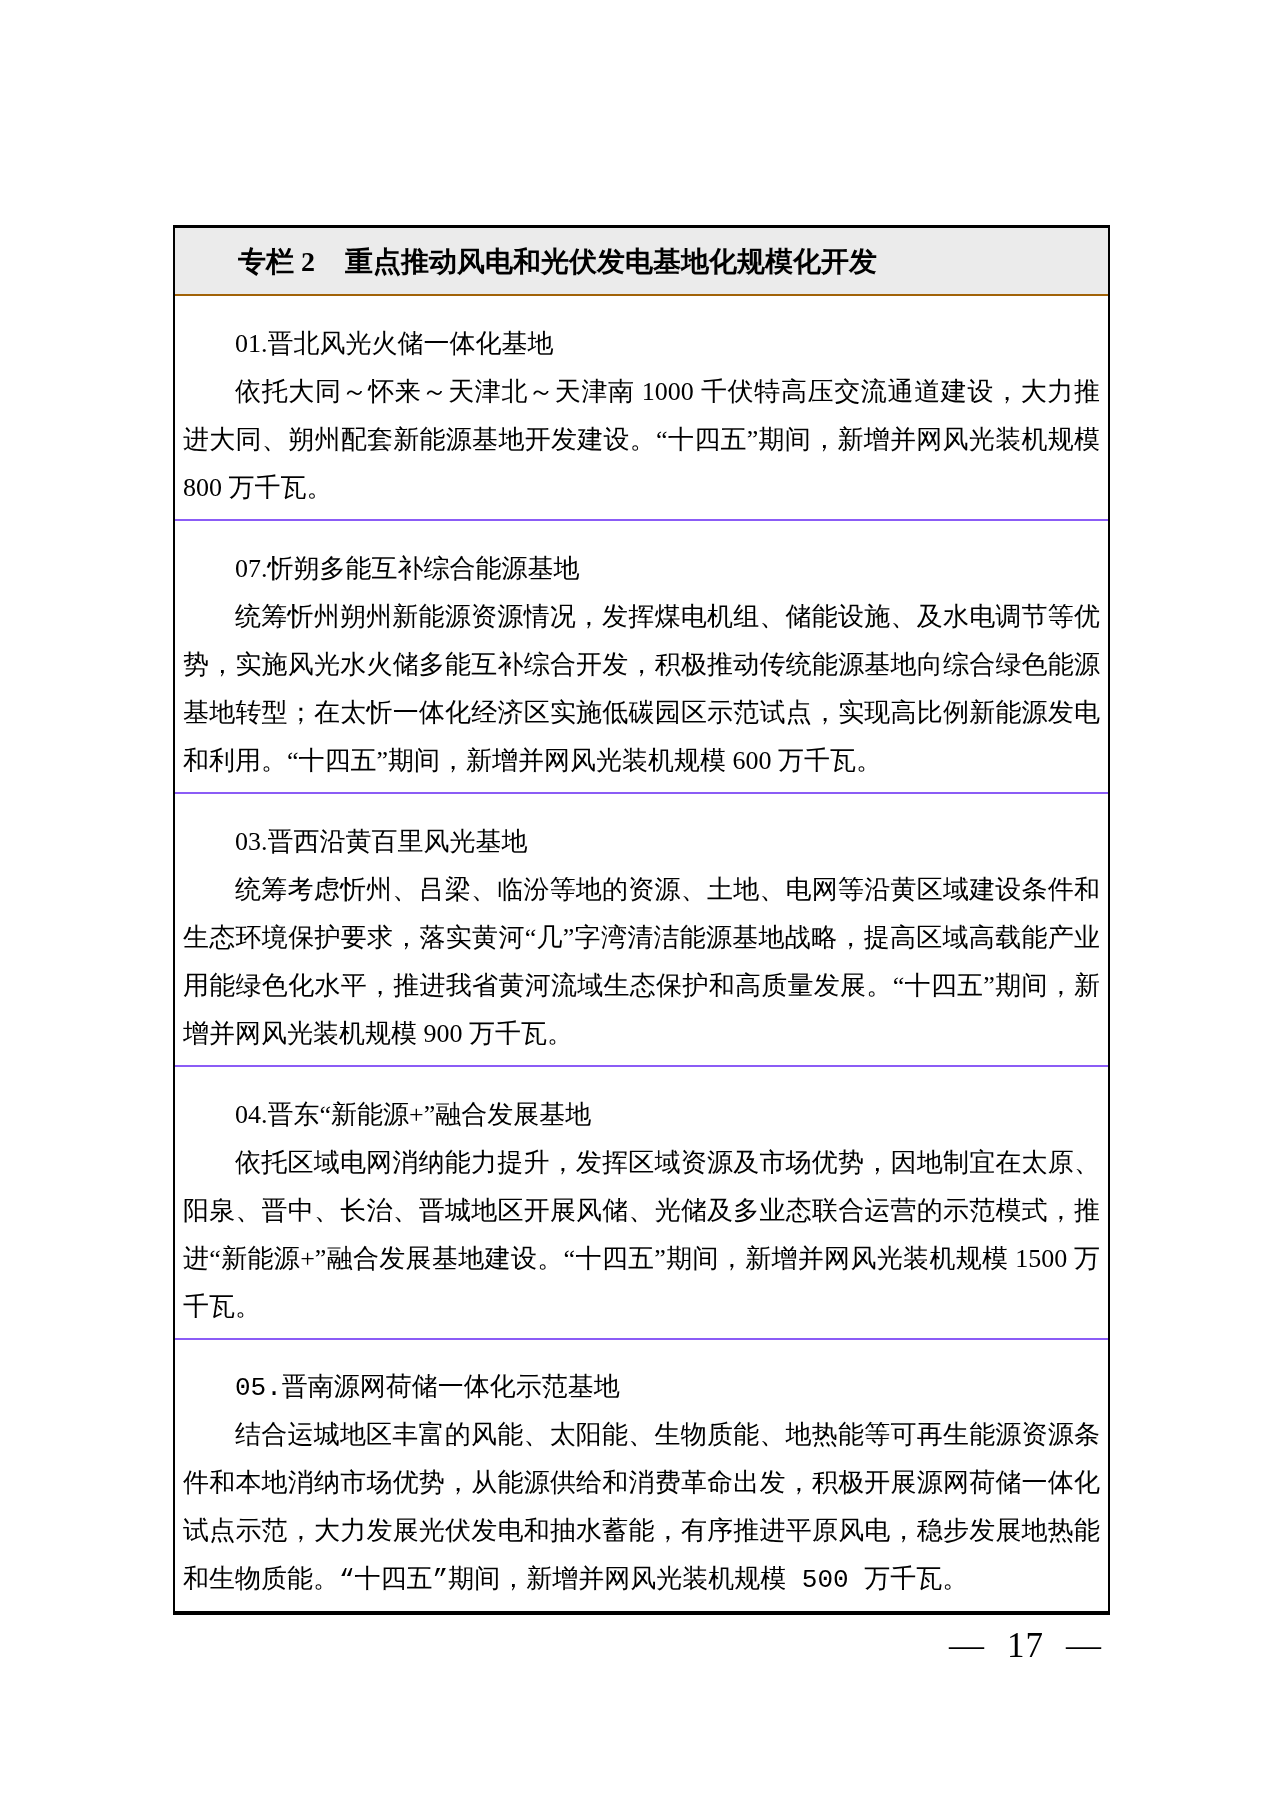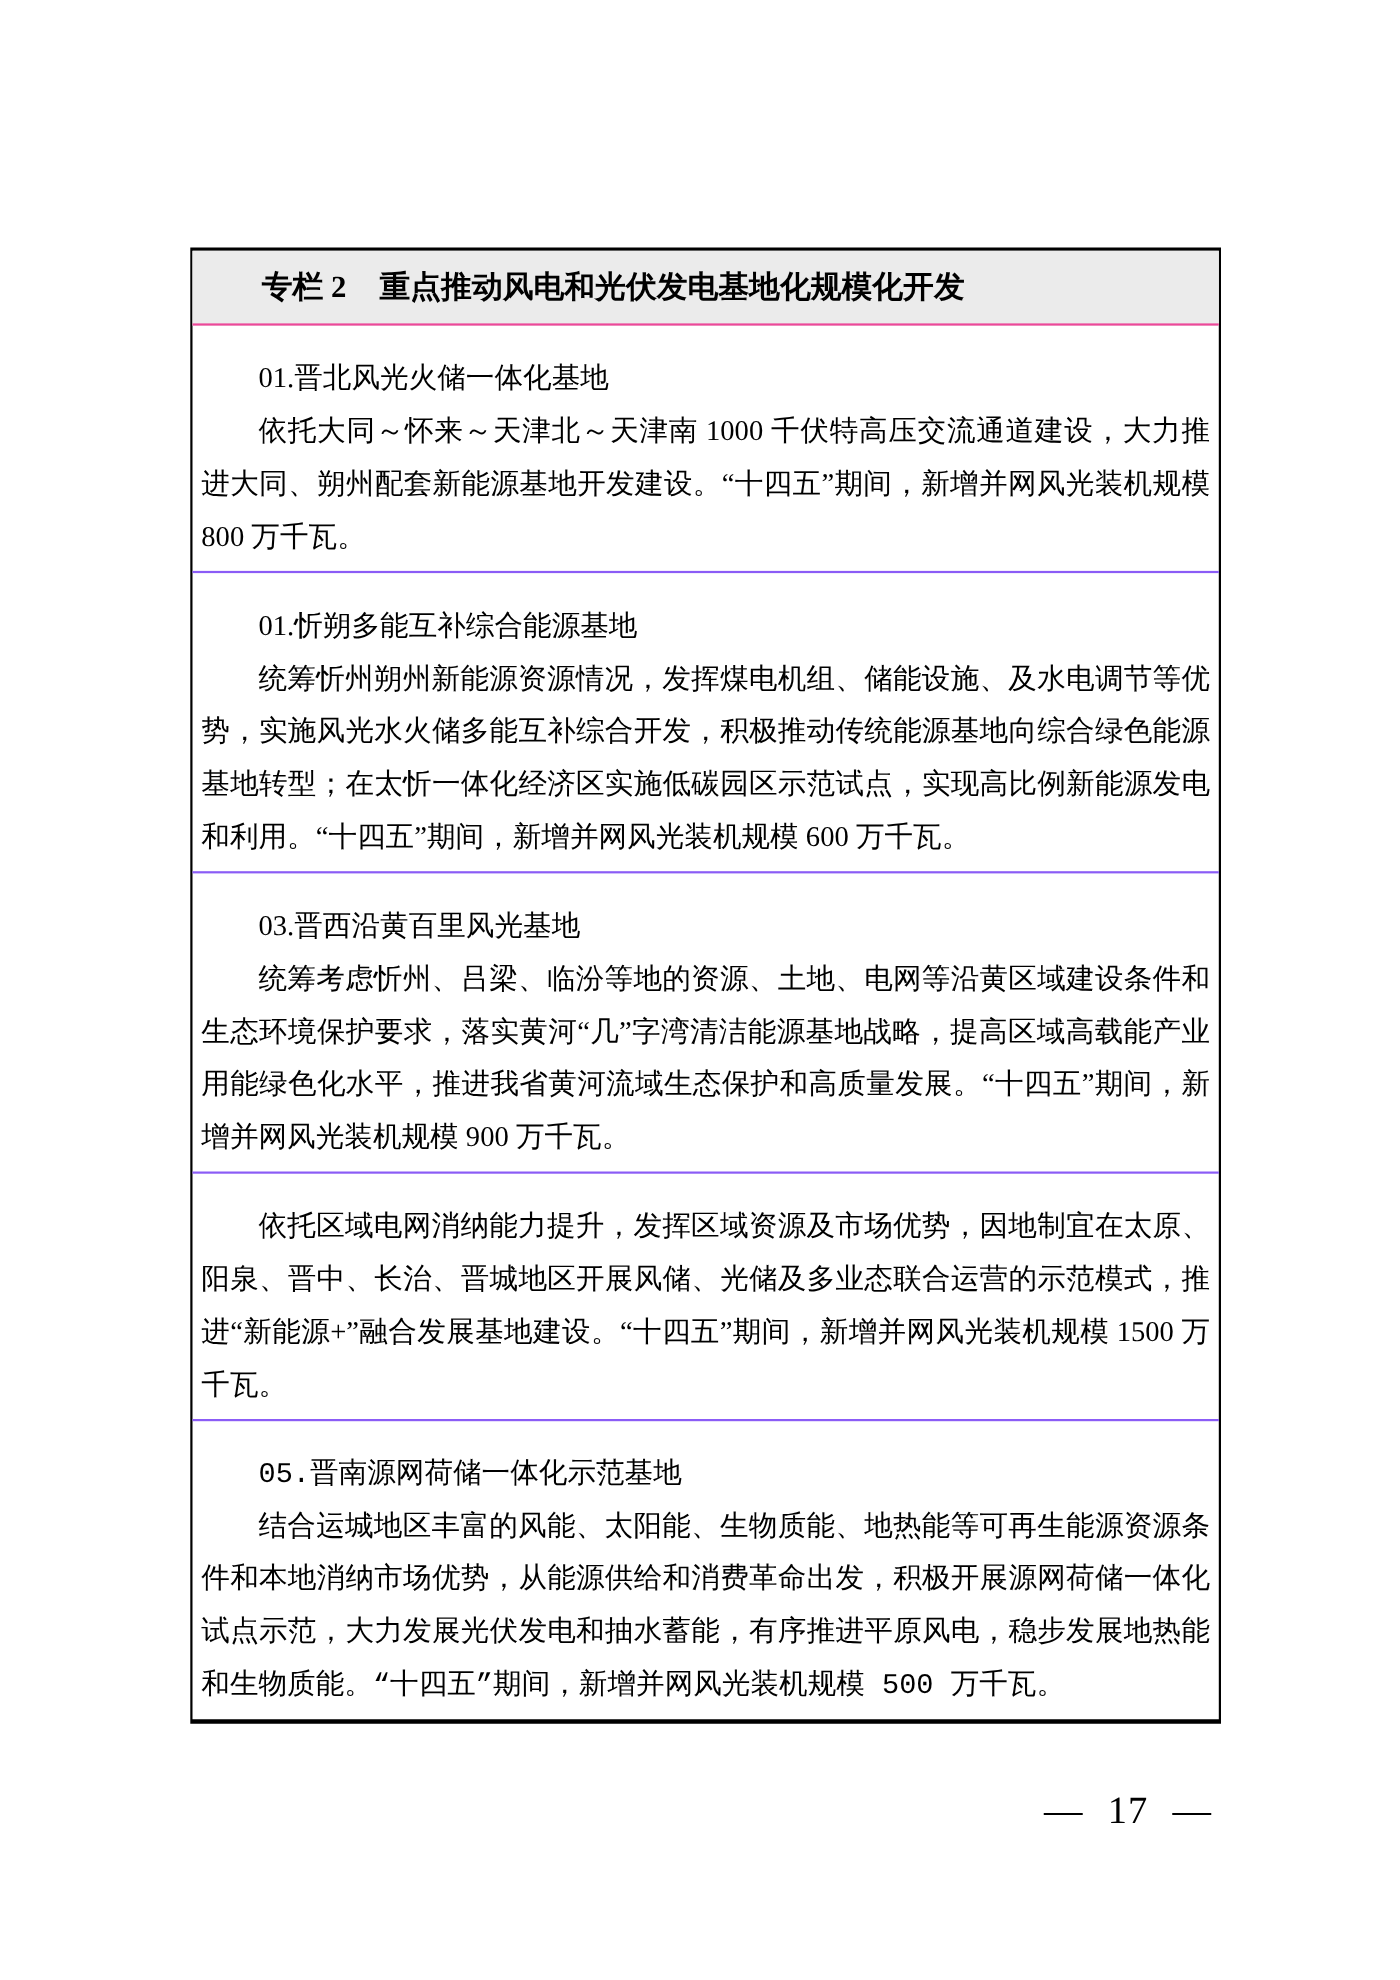--- a/index.html
+++ b/index.html
@@ -23,21 +23,21 @@
     box-sizing: border-box;
     border: 2px solid #000000;
     border-top-width: 3px;
     border-bottom-width: 4px;
     background: #ffffff;
   }
   .panel-header {
     box-sizing: border-box;
     height: 68px;
     background: #ebebeb;
-    border-bottom: 2px solid #ec4899;
+    border-bottom: 2px solid #a16207;
     padding: 17px 10px 0 63px;
     font-size: 28px;
     font-weight: bold;
     line-height: 34px;
     white-space: nowrap;
   }
   .panel-header .title-label {
     margin-right: 30px;
   }
   .section {
@@ -80,30 +80,31 @@
   <div class="panel-header">
     <span class="title-label">专栏 2</span><span class="title-text">重点推动风电和光伏发电基地化规模化开发</span>
   </div>
 
   <div class="section">
     <div class="section-heading">01.晋北风光火储一体化基地</div>
     <p class="section-body">依托大同～怀来～天津北～天津南 1000 千伏特高压交流通道建设，大力推进大同、朔州配套新能源基地开发建设。“十四五”期间，新增并网风光装机规模 800 万千瓦。</p>
   </div>
 
   <div class="section">
-    <div class="section-heading">01.忻朔多能互补综合能源基地</div>
+    <div class="section-heading">07.忻朔多能互补综合能源基地</div>
     <p class="section-body">统筹忻州朔州新能源资源情况，发挥煤电机组、储能设施、及水电调节等优势，实施风光水火储多能互补综合开发，积极推动传统能源基地向综合绿色能源基地转型；在太忻一体化经济区实施低碳园区示范试点，实现高比例新能源发电和利用。“十四五”期间，新增并网风光装机规模 600 万千瓦。</p>
   </div>
 
   <div class="section">
     <div class="section-heading">03.晋西沿黄百里风光基地</div>
     <p class="section-body">统筹考虑忻州、吕梁、临汾等地的资源、土地、电网等沿黄区域建设条件和生态环境保护要求，落实黄河“几”字湾清洁能源基地战略，提高区域高载能产业用能绿色化水平，推进我省黄河流域生态保护和高质量发展。“十四五”期间，新增并网风光装机规模 900 万千瓦。</p>
   </div>
 
   <div class="section">
+    <div class="section-heading">04.晋东“新能源+”融合发展基地</div>
     <p class="section-body">依托区域电网消纳能力提升，发挥区域资源及市场优势，因地制宜在太原、阳泉、晋中、长治、晋城地区开展风储、光储及多业态联合运营的示范模式，推进“新能源+”融合发展基地建设。“十四五”期间，新增并网风光装机规模 1500 万千瓦。</p>
   </div>
 
   <div class="section">
     <div class="section-heading">05.晋南源网荷储一体化示范基地</div>
     <p class="section-body">结合运城地区丰富的风能、太阳能、生物质能、地热能等可再生能源资源条件和本地消纳市场优势，从能源供给和消费革命出发，积极开展源网荷储一体化试点示范，大力发展光伏发电和抽水蓄能，有序推进平原风电，稳步发展地热能和生物质能。“十四五”期间，新增并网风光装机规模 500 万千瓦。</p>
   </div>
 
 </div>
 

